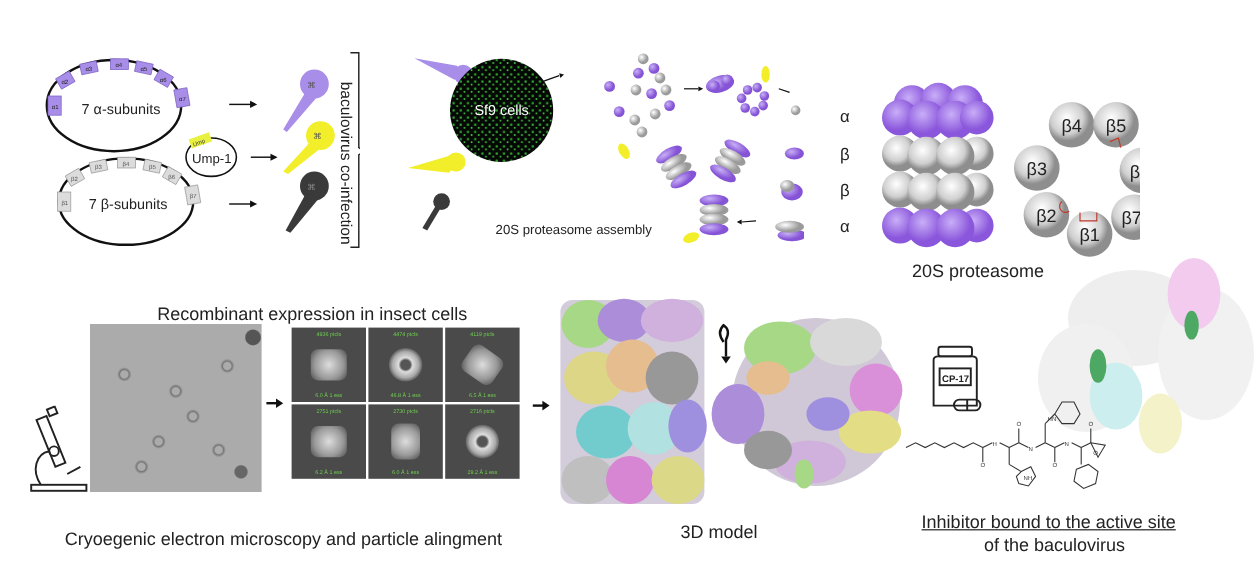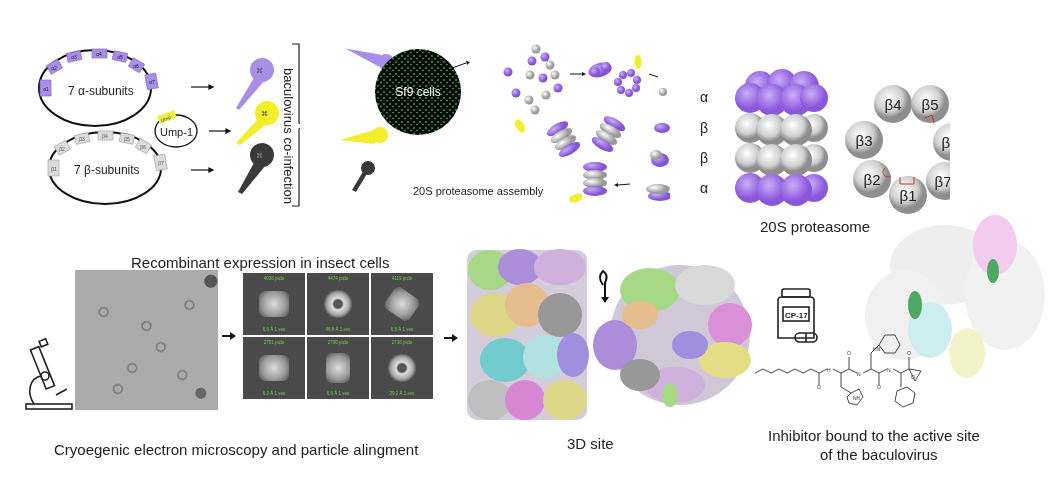--- a/index.html
+++ b/index.html
@@ -357,21 +357,21 @@
     <ellipse cx="265" cy="80" rx="22" ry="22" fill="#d585d5"></ellipse>
     <ellipse cx="150" cy="100" rx="22" ry="25" fill="#a481d6"></ellipse>
     <ellipse cx="175" cy="70" rx="18" ry="14" fill="#e3b683"></ellipse>
     <ellipse cx="260" cy="115" rx="26" ry="18" fill="#e0da7a"></ellipse>
     <ellipse cx="210" cy="140" rx="30" ry="18" fill="#cba8d9"></ellipse>
     <ellipse cx="175" cy="130" rx="20" ry="16" fill="#8d8d8d"></ellipse>
     <ellipse cx="225" cy="100" rx="18" ry="14" fill="#9585dc"></ellipse>
     <ellipse cx="205" cy="150" rx="8" ry="12" fill="#9ed47a"></ellipse>
   </g>
 </svg>
-<div class="caption" style="left:567px;top:435px;">3D site</div>
+<div class="caption" style="left:567px;top:435px;">3D model</div>
 
 <svg class="abs" style="left:745px;top:205px" width="303" height="230" viewBox="0 0 303 230">
 
   <g opacity="0.85">
     <ellipse cx="200" cy="60" rx="55" ry="40" fill="#ececec"></ellipse>
     <ellipse cx="260" cy="90" rx="40" ry="55" fill="#efefef"></ellipse>
     <ellipse cx="160" cy="110" rx="40" ry="45" fill="#eeeeee"></ellipse>
     <ellipse cx="250" cy="40" rx="22" ry="30" fill="#f0c2ec"></ellipse>
     <ellipse cx="185" cy="125" rx="22" ry="28" fill="#c4ecec"></ellipse>
     <ellipse cx="222" cy="148" rx="18" ry="25" fill="#f3f0bf"></ellipse>
@@ -419,14 +419,14 @@
     <text x="142" y="167">N</text>
     <text x="108" y="195">NH</text>
     <text x="128" y="146">HN</text>
     <text x="72" y="184">O</text>
     <text x="102" y="150">O</text>
     <text x="132" y="184">O</text>
     <text x="162" y="150">O</text>
     <text x="166" y="174">O</text>
   </g>
 </svg>
-<div class="caption" style="left:768px;top:427px;">Inhibitor bound to the active site</div>
+<div class="caption" style="left:768px;top:427px;text-decoration:underline;">Inhibitor bound to the active site</div>
 <div class="caption" style="left:820px;top:446px;">of the baculovirus</div>
 
 </body></html>

